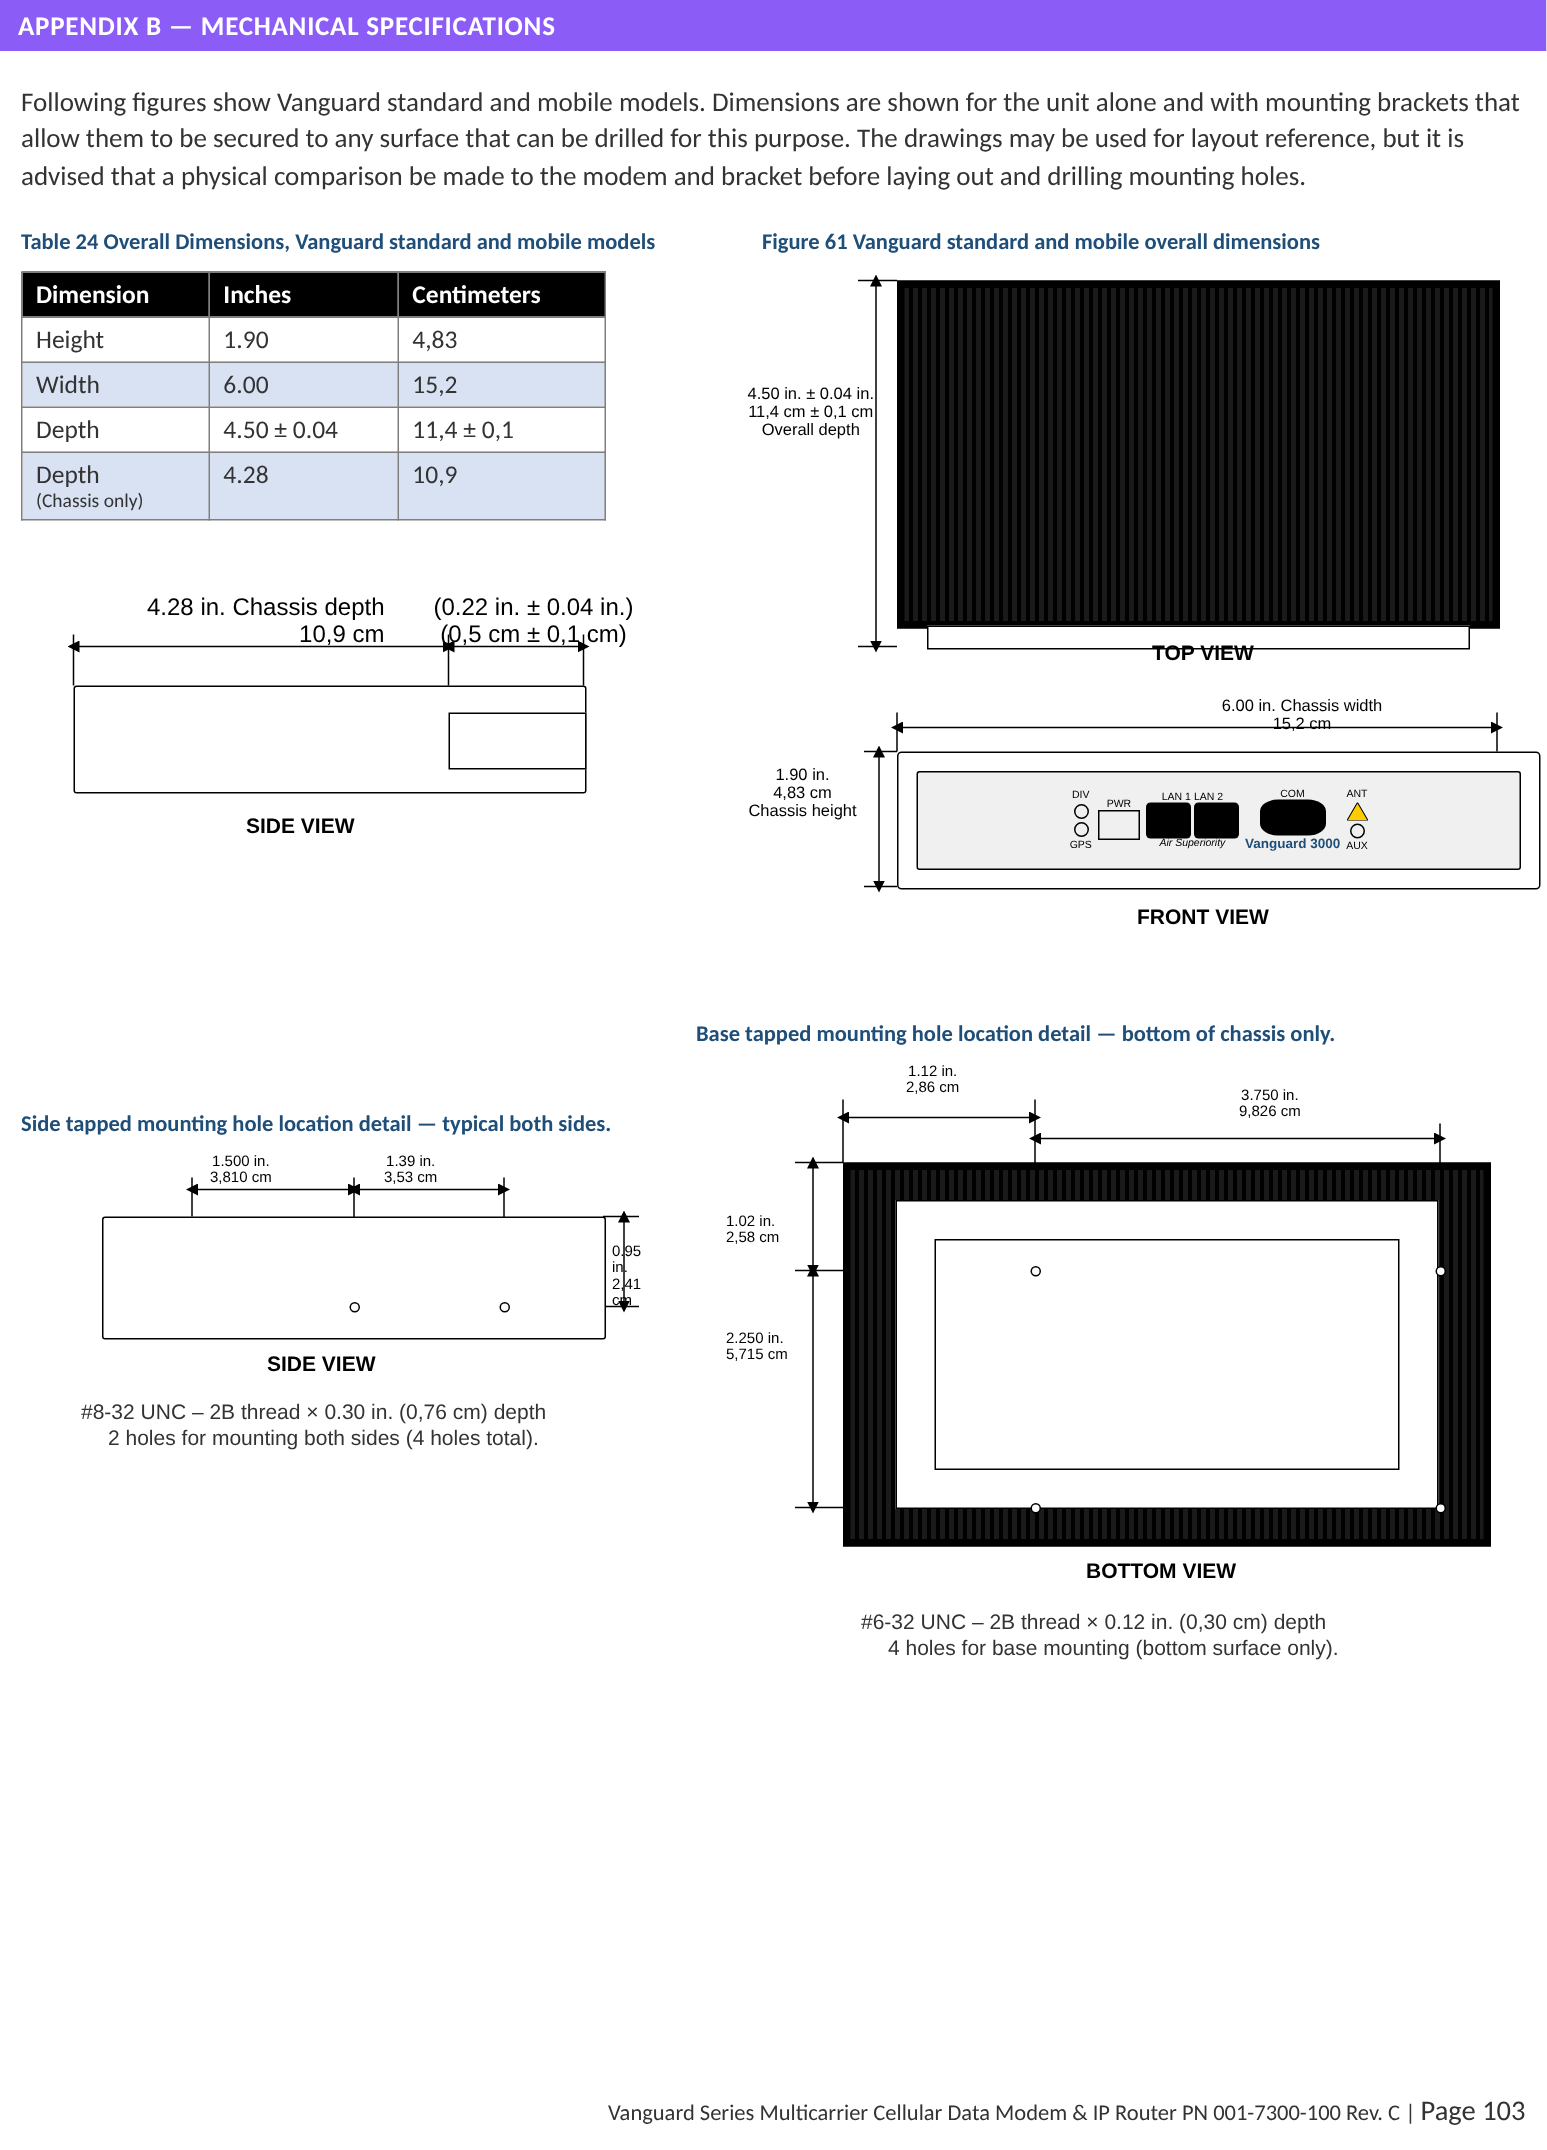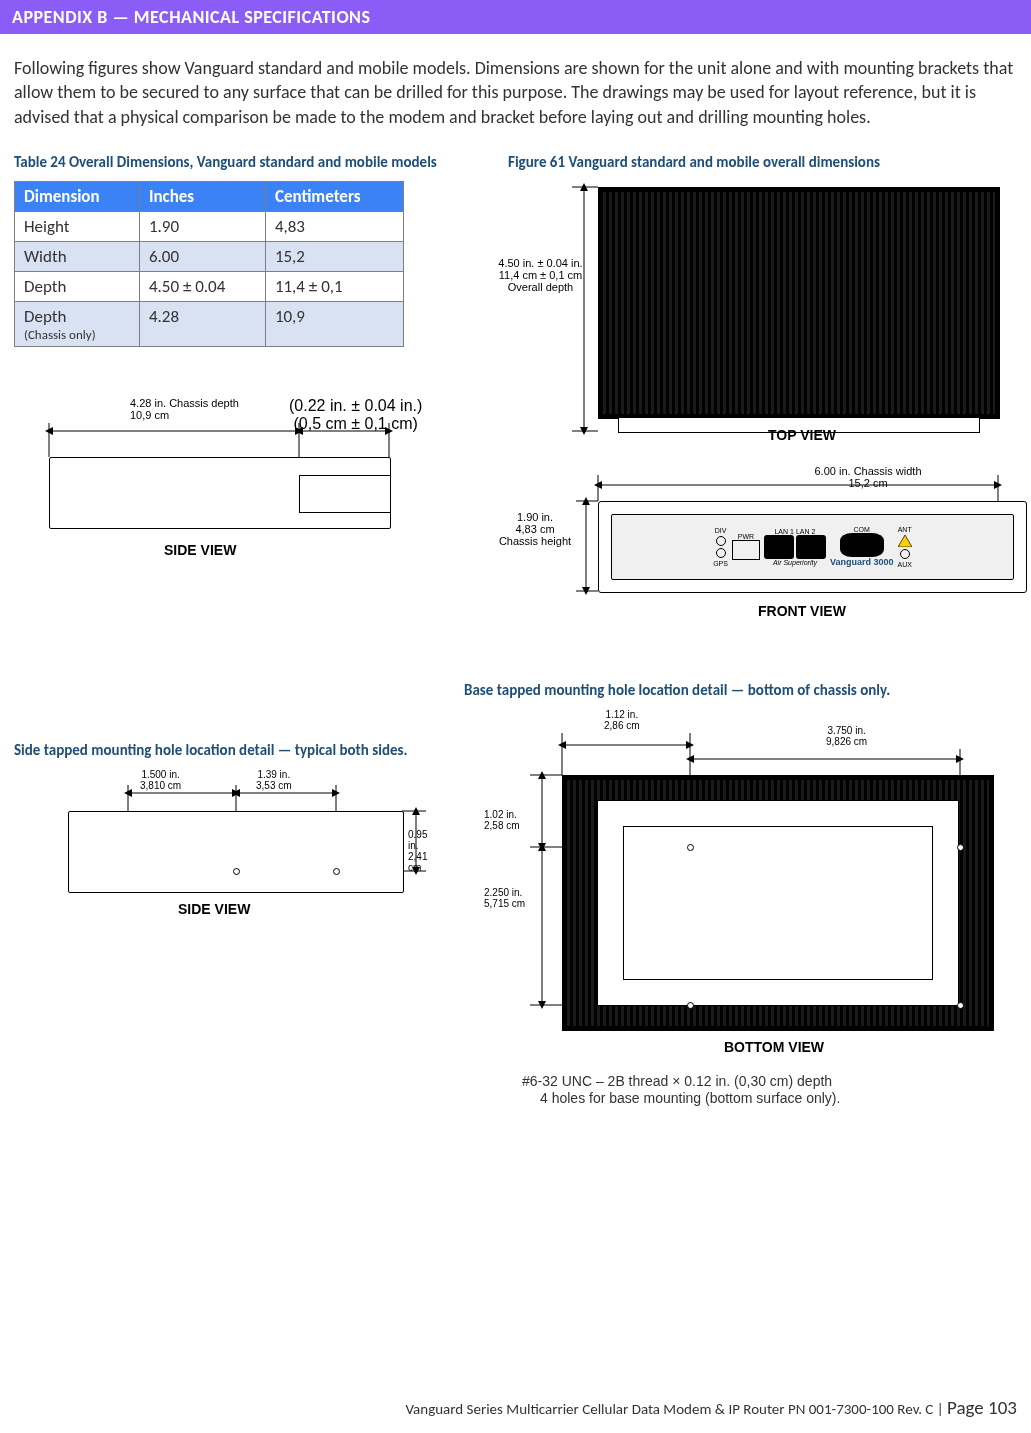--- a/index.html
+++ b/index.html
@@ -58,21 +58,21 @@
     width: 390px;
   }
   table.dim th, table.dim td {
     border: 1px solid #7f7f7f;
     padding: 4px 9px;
     font-size: 17px;
     text-align: left;
     vertical-align: top;
   }
   table.dim th {
-    background: #3b82f6;
+    background: #000000;
     color: #fff;
     font-weight: 700;
   }
   table.dim tr.alt td { background: #d9e2f3; }
   table.dim td .sub { font-size: 13px; color: #333; display:block; }
   .drawing {
     font-family: Arial, sans-serif;
     font-size: 12px;
     color: #000;
   }
@@ -84,21 +84,21 @@
   }
   .side-view-small .body {
     position: absolute;
     left: 35px; top: 60px;
     width: 340px; height: 70px;
     background: #fff;
     border: 1.5px solid #000;
     border-radius: 2px;
   }
   .side-view-small .lbl1 {
-    position:absolute; left:116px; top:0; text-align:left; font-size:11px;
+    position:absolute; left:84px; top:0; text-align:right; font-size:16px;
   }
   .side-view-small .lbl2 {
     position:absolute; left:275px; top:0; text-align:center; font-size:16px;
   }
   .view-label {
     position:absolute; font-weight:700; font-family:Arial,sans-serif; font-size:14px;
   }
   .side-view-small .view-label { left:150px; top:145px; }
   .arrowline {
     stroke:#000; stroke-width:1;
@@ -387,20 +387,24 @@
         <div class="d2">
           <span>1.39 in.</span><br>
           <span>3,53 cm</span>
         </div>
         <div class="d3">
           <span>0.95 in.</span><br>
           <span>2,41 cm</span>
         </div>
         <div class="view-label">SIDE VIEW</div>
       </div>
+      <div class="note">
+        <span>#8-32 UNC – 2B thread × 0.30 in. (0,76 cm) depth</span>
+        <span class="indent">2 holes for mounting both sides (4 holes total).</span>
+      </div>
     </div>
 
     <div class="s2right">
       <p class="caption-blue">Base tapped mounting hole location detail — bottom of chassis only.</p>
       <div class="drawing bottom-view">
         <svg class="svg-dim" width="560" height="360">
           <line x1="98" y1="36" x2="226" y2="36" stroke="#000" marker-start="url(#ah2)" marker-end="url(#ah)"></line>
           <line x1="226" y1="50" x2="496" y2="50" stroke="#000" marker-start="url(#ah2)" marker-end="url(#ah)"></line>
           <line x1="98" y1="24" x2="98" y2="66" stroke="#000"></line>
           <line x1="226" y1="24" x2="226" y2="100" stroke="#000"></line>
@@ -432,21 +436,21 @@
         <div class="dC">
           <span>1.02 in.</span><br>
           <span>2,58 cm</span>
         </div>
         <div class="dD">
           <span>2.250 in.</span><br>
           <span>5,715 cm</span>
         </div>
         <div class="view-label">BOTTOM VIEW</div>
       </div>
-      <div class="note" style="margin-left:58px;">
+      <div class="note" style="margin-left:110px;">
         <span>#6-32 UNC – 2B thread × 0.12 in. (0,30 cm) depth</span>
         <span class="indent">4 holes for base mounting (bottom surface only).</span>
       </div>
     </div>
   </div>
 
   <div class="footer">
     <span>Vanguard Series Multicarrier Cellular Data Modem &amp; IP Router PN 001-7300-100 Rev. C</span><span> | </span><span class="big"><span>Page </span><span>103</span></span>
   </div>
 

